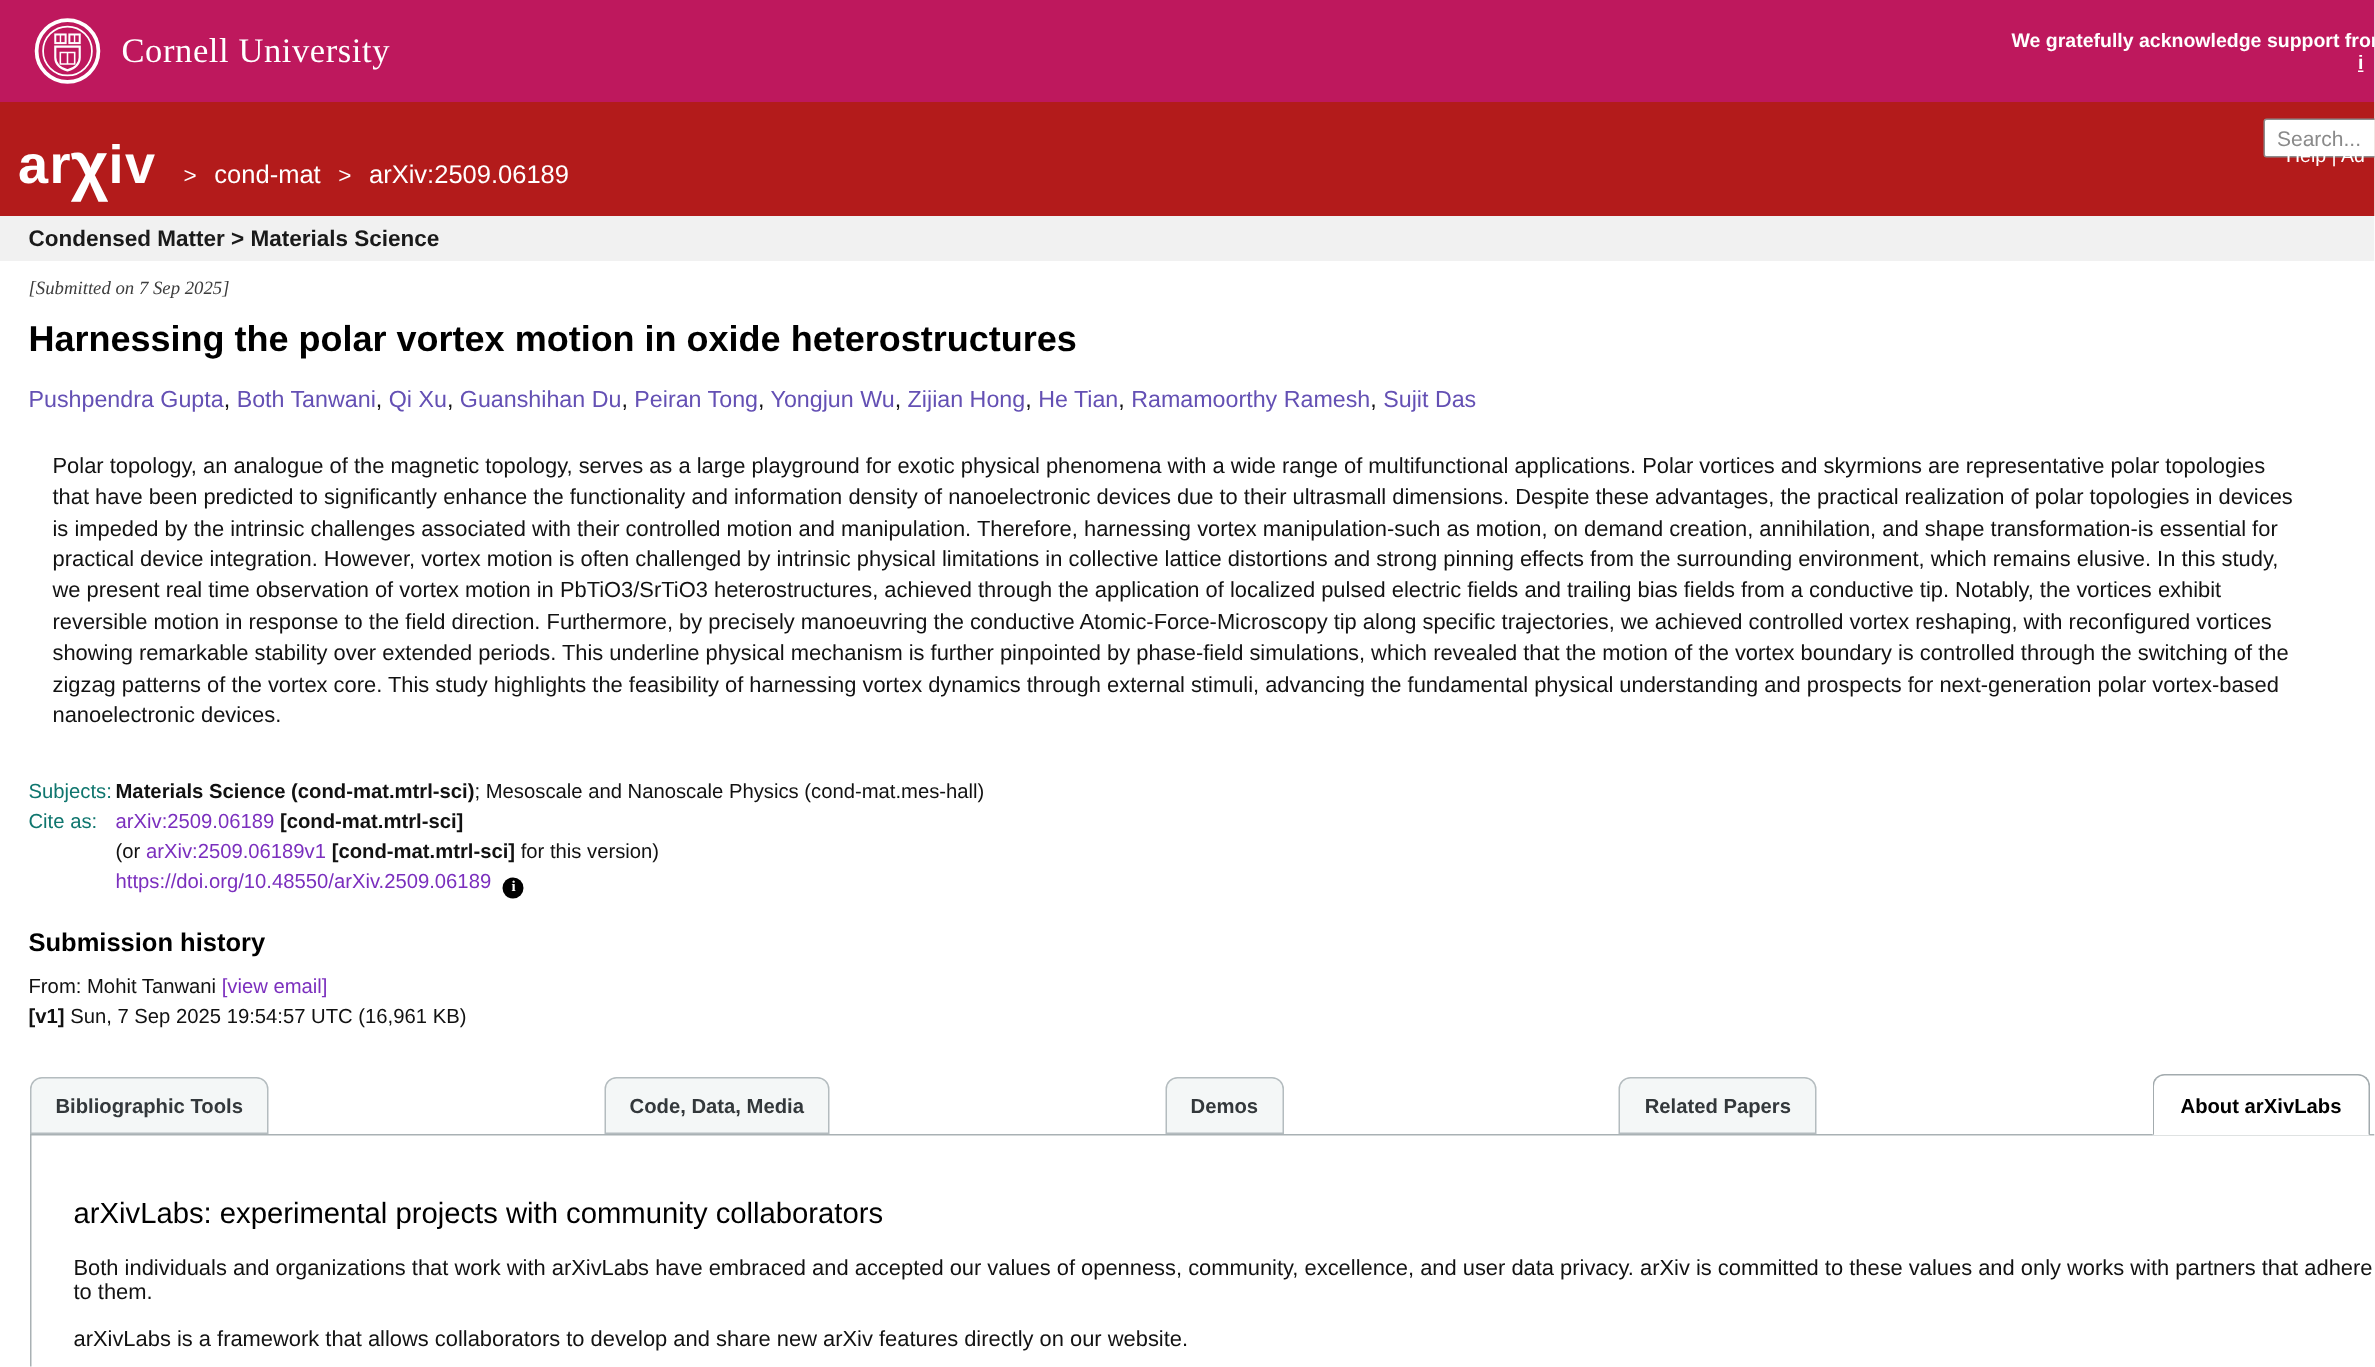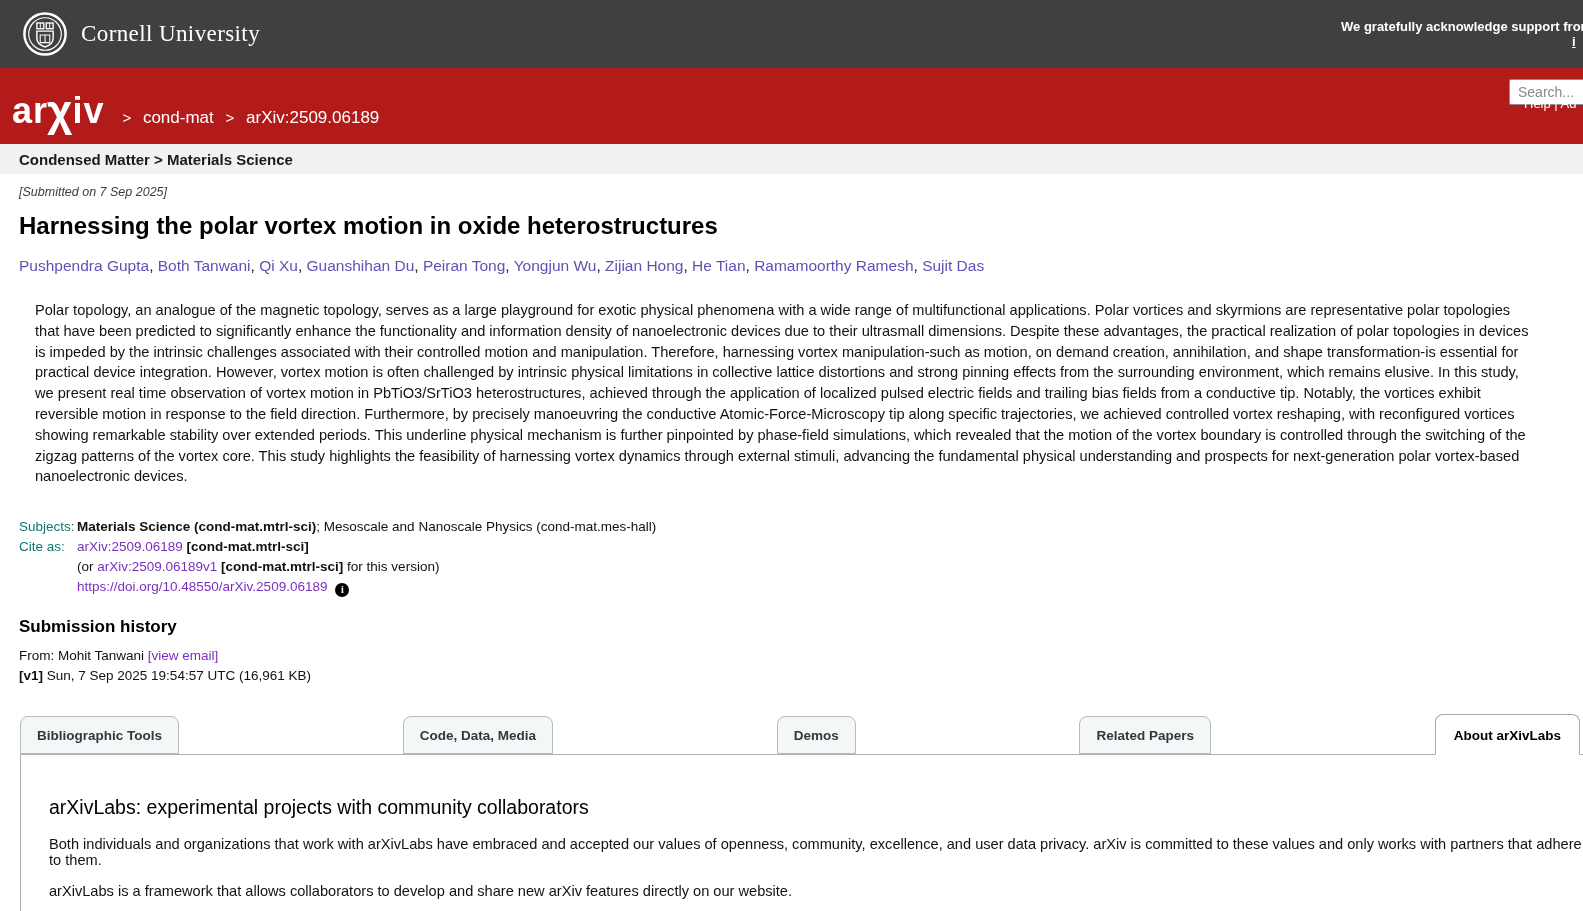--- a/index.html
+++ b/index.html
@@ -4,21 +4,21 @@
 <style>
   * { box-sizing: border-box; }
   html,body { margin:0; padding:0; }
   body {
     width:1583px; height:911px; overflow:hidden; position:relative;
     background:#ffffff; font-family:"Liberation Sans", sans-serif; color:#111;
   }
   a { cursor:pointer; }
 
   
-  .topbar { height:68px; background:#404040; position:relative; }
+  .topbar { height:68px; background:#be185d; position:relative; }
   .cornell-link { position:absolute; left:22px; top:11px; display:flex; align-items:center; gap:13px; color:#fff; text-decoration:none; }
   .seal { width:46px; height:46px; display:block; }
   .cornell-name { font-family:"Liberation Serif", serif; font-size:23px; letter-spacing:.4px; }
   .support-1 { position:absolute; left:1341px; top:19px; color:#fff; font-size:13px; font-weight:bold; white-space:nowrap; }
   .support-2 { position:absolute; left:1572px; top:34px; color:#fff; font-size:13px; font-weight:bold; text-decoration:underline; white-space:nowrap; }
 
   
   .redband { height:76px; background:#b31b1b; position:relative; }
   .logo-row { position:absolute; left:12px; top:15px; display:flex; align-items:baseline; color:#fff; }
   .arxiv-logo { font-size:36px; font-weight:bold; color:#fff; text-decoration:none; letter-spacing:1px; display:inline-flex; align-items:baseline; }
@@ -28,21 +28,21 @@
   .breadcrumb .sep { margin:0 7px; font-size:15px; }
   .search-input { position:absolute; left:1509px; top:11px; width:120px; height:26px; border:1px solid #8d8d8d; border-radius:2px; padding:2px 8px; font-size:14px; font-family:"Liberation Sans",sans-serif; color:#333; }
   .search-input::placeholder { color:#8a8a8a; }
   .help-links { position:absolute; left:1524px; top:28px; color:#fff; font-size:13px; white-space:nowrap; text-decoration:none; }
 
   
   .subheader { height:30px; background:#f1f1f1; display:flex; align-items:center; padding-left:19px; font-size:15px; font-weight:bold; color:#1a1a1a; }
 
   
   .content { padding-left:19px; }
-  .submitted { margin:11px 0 0; font-style:italic; font-size:12.5px; color:#3c3c3c; }
+  .submitted { margin:11px 0 0; font-style:italic; font-size:12.5px; color:#3c3c3c;font-family:Liberation Serif, serif; }
   .title { margin:13px 0 0; font-size:24px; font-weight:bold; color:#000; }
   .authors { margin:17px 0 0; font-size:15.5px; }
   .authors a { color:#6450b4; text-decoration:none; }
   .abstract { margin:25px 0 0 16px; font-size:14.6px; line-height:20.8px; color:#121212; max-width:1497px; }
 
   .meta { margin-top:30px; font-size:13.5px; color:#111; }
   .meta-row { display:flex; line-height:20px; }
   .meta-label { width:58px; flex:none; color:#0f766e; }
   .meta b { font-weight:bold; }
   .meta a { color:#7b2fbe; text-decoration:none; }

